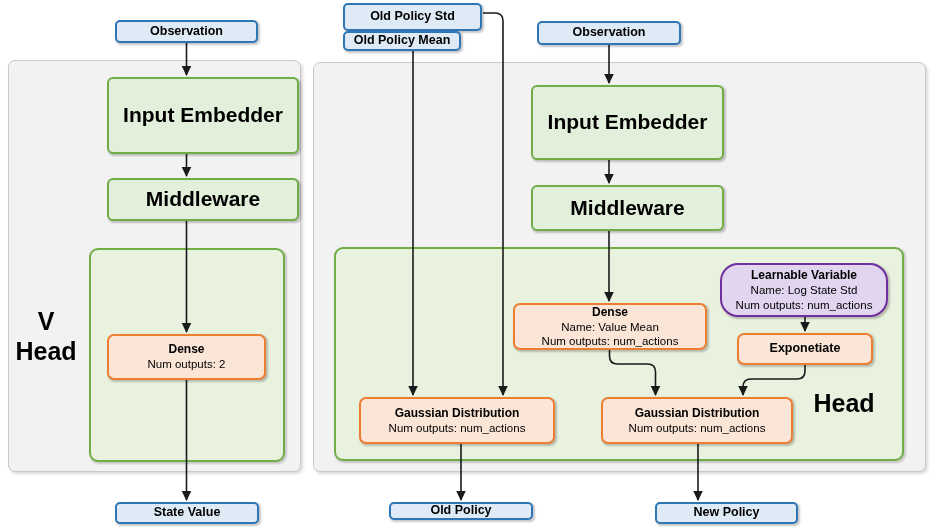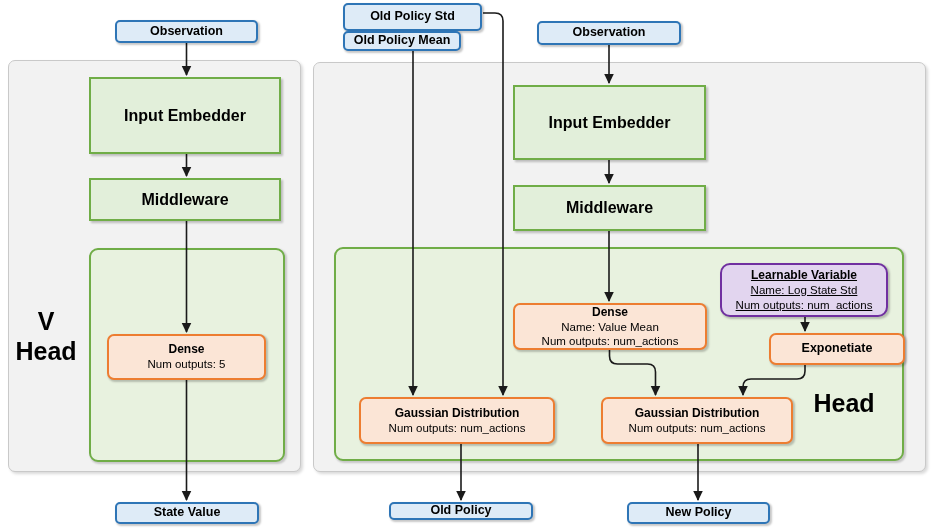--- a/index.html
+++ b/index.html
@@ -19,45 +19,45 @@
   #panel-ppo{left:313px;top:62px;width:611px;height:408px;}
   .gcontainer{position:absolute;background:var(--container-fill);border:2px solid var(--green-border);
          border-radius:9px;box-shadow:1.5px 1.5px 2px rgba(0,0,0,0.18);z-index:2;}
   #container-v{left:89px;top:248px;width:192px;height:210px;}
   #container-ppo{left:334px;top:247px;width:566px;height:210px;}
   svg.wires{position:absolute;left:0;top:0;z-index:3;pointer-events:none;}
   .box{position:absolute;display:flex;flex-direction:column;align-items:center;justify-content:center;
        text-align:center;z-index:4;box-shadow:1.5px 1.5px 2px rgba(0,0,0,0.22);box-sizing:border-box;line-height:1.25;}
   .blue{background:var(--blue-fill);border:2.4px solid var(--blue-border);border-radius:5px;
         font-size:12.5px;font-weight:bold;}
-  .greenbig{background:var(--green-fill);border:2.2px solid var(--green-border);border-radius:0;
-        font-size:16px;font-weight:bold;}
+  .greenbig{background:var(--green-fill);border:2.2px solid var(--green-border);border-radius:6px;
+        font-size:21px;font-weight:bold;margin-left:18px;}
   .orange{background:var(--orange-fill);border:2.4px solid var(--orange-border);border-radius:7px;
         font-size:11.5px;}
-  .purple{background:var(--purple-fill);border:2.6px solid var(--purple-border);border-radius:10px;
-        font-size:11.5px;text-decoration:underline;}
+  .purple{background:var(--purple-fill);border:2.6px solid var(--purple-border);border-radius:18px;
+        font-size:11.5px;}
   .box .title{font-weight:bold;font-size:12px;}
   .orange.oneline{font-weight:bold;font-size:12.5px;}
   .headlabel{position:absolute;z-index:4;font-weight:bold;font-size:25px;text-align:center;line-height:1.18;}
   
   #obs-l{left:115px;top:20px;width:143px;height:23px;}
   #ops{left:343px;top:3px;width:139px;height:28px;}
   #opm{left:343px;top:31px;width:118px;height:20px;}
   #obs-r{left:537px;top:21px;width:144px;height:24px;}
   #sv{left:115px;top:502px;width:144px;height:22px;align-items:center;}
   #op{left:389px;top:502px;width:144px;height:18px;}
-  #np{left:627px;top:502px;width:143px;height:22px;}
+  #np{left:655px;top:502px;width:143px;height:22px;}
   #ie-v{left:89px;top:77px;width:192px;height:77px;}
   #mw-v{left:89px;top:178px;width:192px;height:43px;}
   #ie-p{left:513px;top:85px;width:193px;height:75px;}
   #mw-p{left:513px;top:185px;width:193px;height:46px;}
   #dense-v{left:107px;top:334px;width:159px;height:46px;}
   #dense-p{left:513px;top:303px;width:194px;height:47px;}
   #lv{left:720px;top:263px;width:168px;height:54px;}
-  #exp{left:737px;top:333px;width:136px;height:32px;margin-left:32px;}
+  #exp{left:737px;top:333px;width:136px;height:32px;}
   #gauss-old{left:359px;top:397px;width:196px;height:47px;}
   #gauss-new{left:601px;top:397px;width:192px;height:47px;}
   #vhead-label{left:6px;top:307px;width:80px;}
   #ppohead-label{left:800px;top:389px;width:88px;}
 </style>
 </head>
 <body>
 
 <div class="stage">
 
@@ -121,21 +121,21 @@
   </div>
   <div class="box greenbig" id="ie-p">
     <div>Input Embedder</div>
   </div>
   <div class="box greenbig" id="mw-p">
     <div>Middleware</div>
   </div>
 
   <div class="box orange" id="dense-v">
     <div class="title">Dense</div>
-    <div>Num outputs: 5</div>
+    <div>Num outputs: 2</div>
   </div>
   <div class="box orange" id="dense-p">
     <div class="title">Dense</div>
     <div>Name: Value Mean</div>
     <div>Num outputs: num_actions</div>
   </div>
   <div class="box orange oneline" id="exp">
     <div>Exponetiate</div>
   </div>
   <div class="box orange" id="gauss-old">

